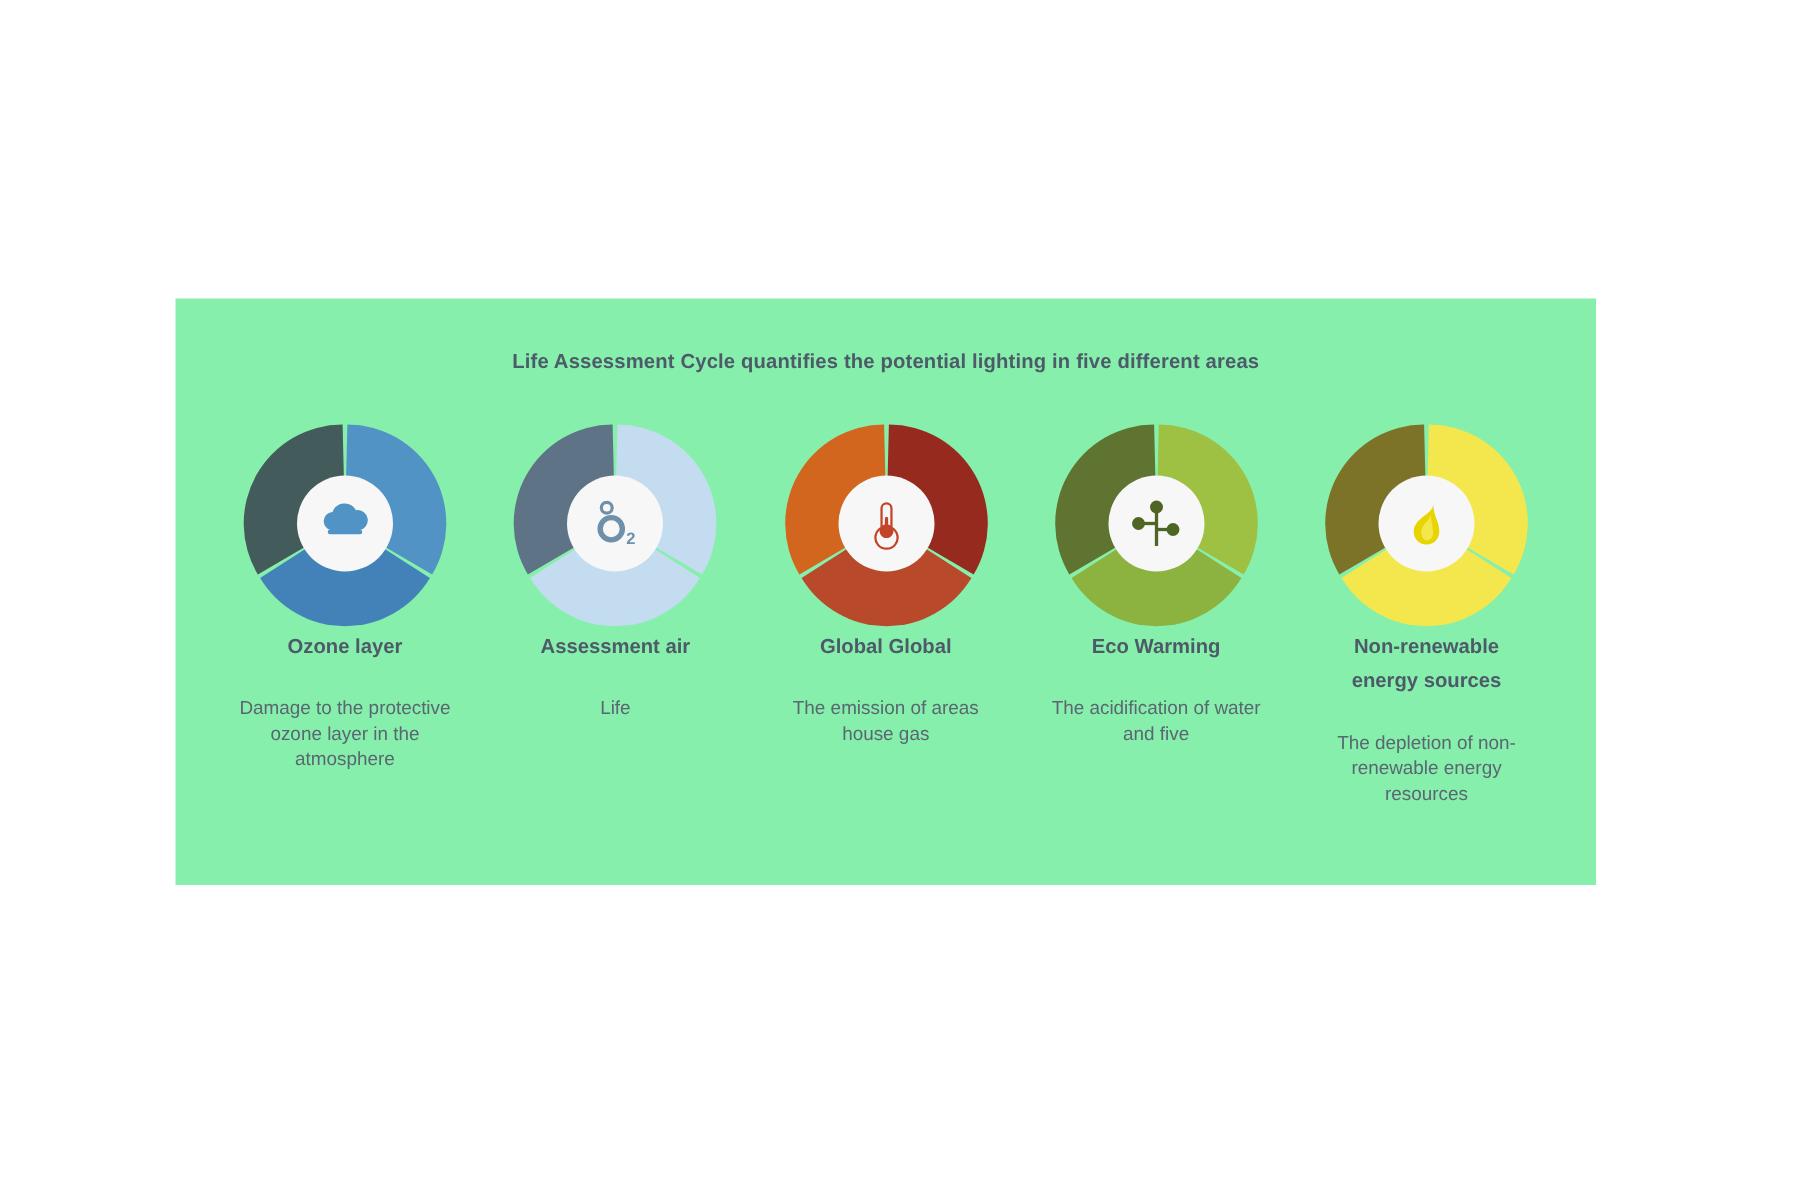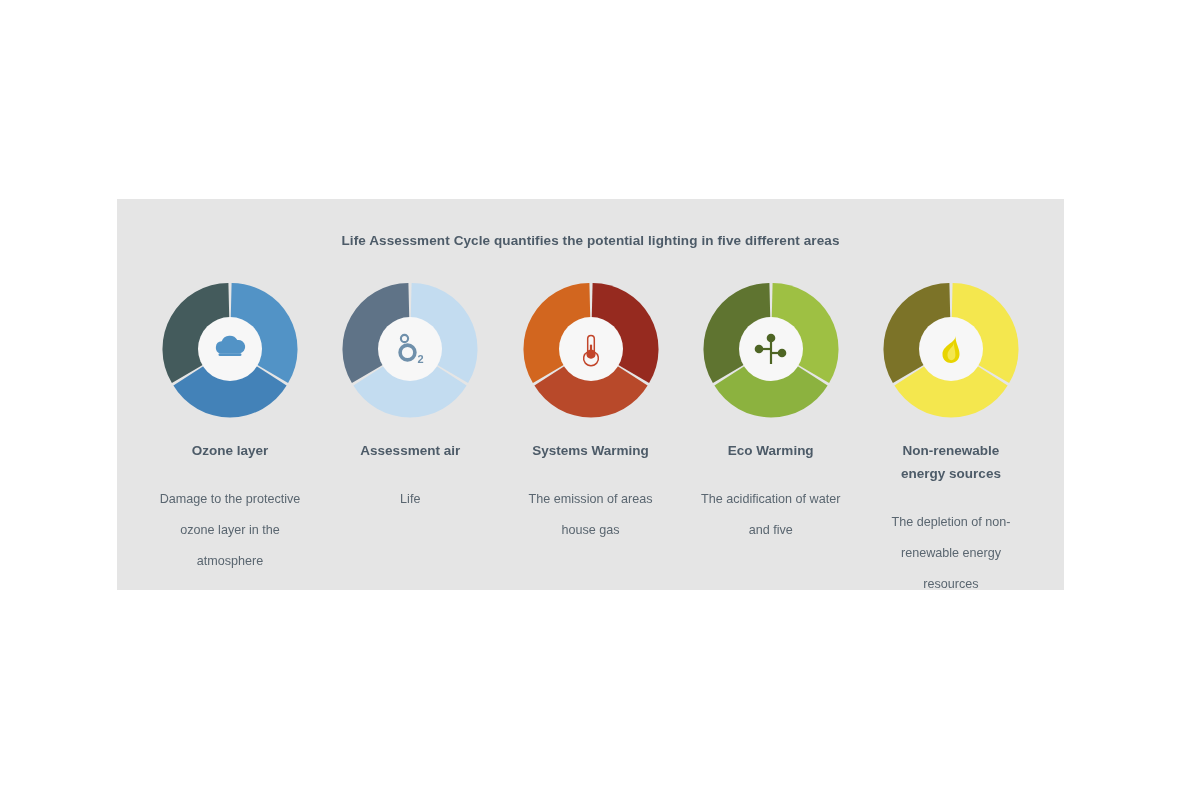--- a/index.html
+++ b/index.html
@@ -12,21 +12,21 @@
   #canvas {
     position: relative;
     width: 1200px; height: 800px;
     background: #ffffff;
     overflow: hidden;
   }
   #panel {
     position: absolute;
     left: 117px; top: 199px;
     width: 947px; height: 391px;
-    background: #e5e5e5;
+    background: #86efac;
   }
   #chart-title {
     position: absolute;
     left: 0; top: 34px;
     width: 947px;
     text-align: center;
     font-size: 13.5px;
     font-weight: bold;
     color: #4d5b68;
     letter-spacing: 0.1px;
@@ -55,34 +55,33 @@
   .donut-icon {
     position: absolute;
     left: 0; top: 0;
     width: 140px; height: 140px;
     display: flex;
     align-items: center;
     justify-content: center;
     pointer-events: none;
   }
   .card-label {
-    margin-top: 20px;
     font-size: 13.5px;
     font-weight: bold;
     color: #4d5b68;
     text-align: center;
     line-height: 23px;
     max-width: 130px;
   }
   .card-desc {
     margin-top: 22px;
     font-size: 12.6px;
     color: #5a6670;
     text-align: center;
-    line-height: 31px;
+    line-height: 17px;
     max-width: 150px;
     font-weight: normal;
   }
 </style>
 </head>
 <body>
 
 <div id="canvas">
   <div id="panel">
 
@@ -141,21 +140,21 @@
             <circle cx="70" cy="70" r="32" fill="#f7f7f7"></circle>
           </svg>
           <div class="donut-icon">
             <svg width="46" height="46" viewBox="0 0 46 46">
               <path d="M23 9.5 a3.3 3.3 0 0 1 3.3 3.3 v13.0 a7.4 7.4 0 1 1 -6.6 0 v-13.0 a3.3 3.3 0 0 1 3.3 -3.3 z" fill="none" stroke="#c2452a" stroke-width="1.5"></path>
               <path d="M23 23.5 a4.6 4.6 0 1 1 -0.01 0 z" fill="#c2452a"></path>
               <rect x="21.9" y="18.5" width="2.2" height="13" rx="1.1" fill="#c2452a"></rect>
             </svg>
           </div>
         </div>
-        <div class="card-label">Systems Warming</div>
+        <div class="card-label">Global Global</div>
         <div class="card-desc">The emission of areas house gas</div>
       </div>
 
       <div class="card">
         <div class="donut-wrap">
           <svg width="140" height="140" viewBox="0 0 140 140">
             <path d="M 70 70 L 71.6 4.0 A 66 66 0 0 1 128.1 104.0 Z" fill="#9ec043"></path>
             <path d="M 70 70 L 126.6 106.4 A 66 66 0 0 1 13.4 106.4 Z" fill="#8cb23f"></path>
             <path d="M 70 70 L 11.9 104.0 A 66 66 0 0 1 68.4 4.0 Z" fill="#5f7430"></path>
             <circle cx="70" cy="70" r="32" fill="#f7f7f7"></circle>

